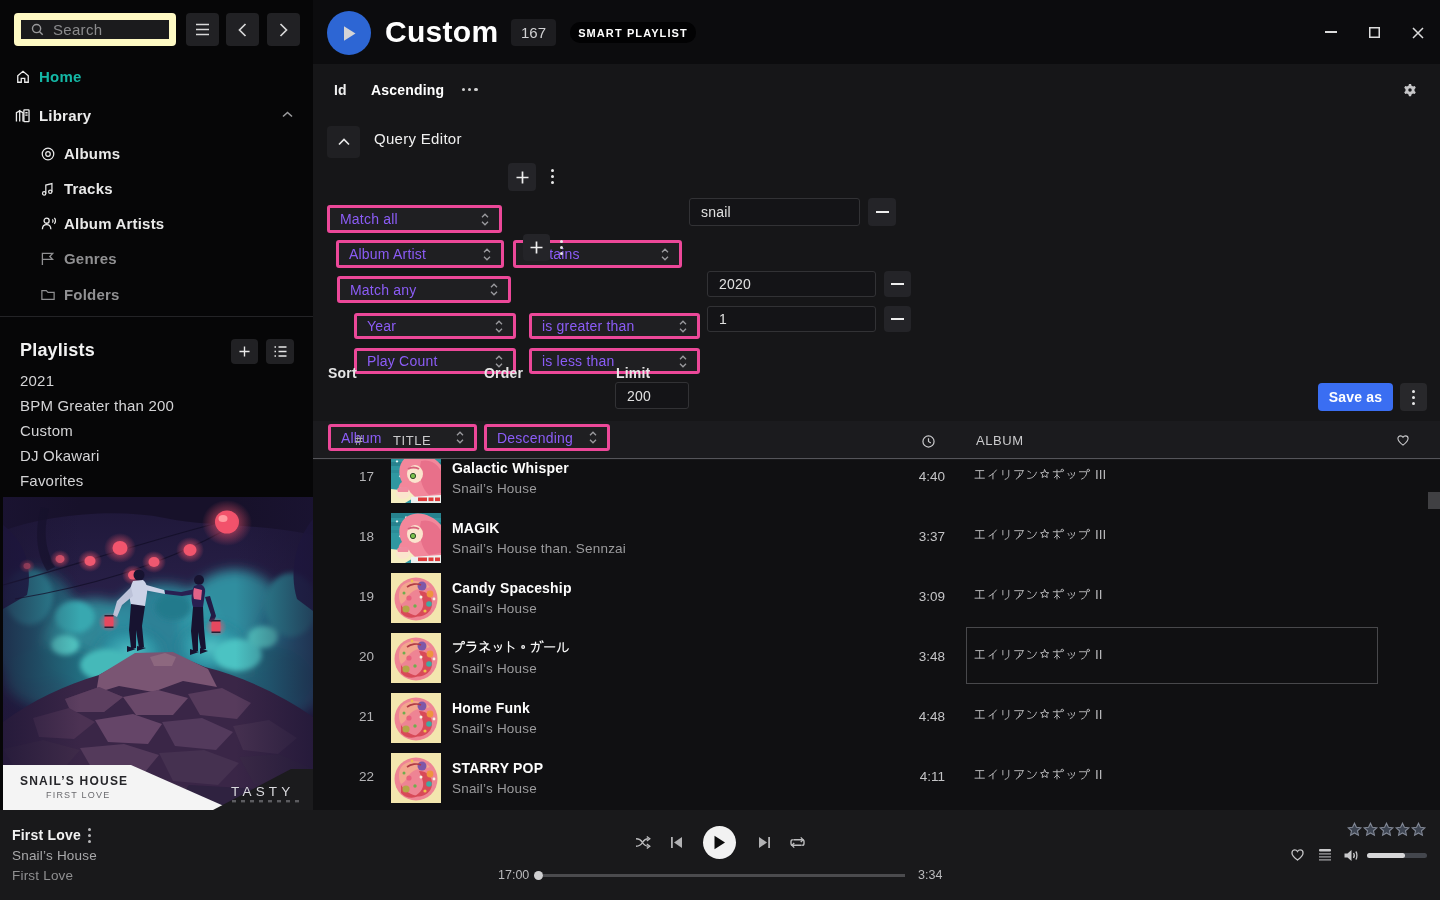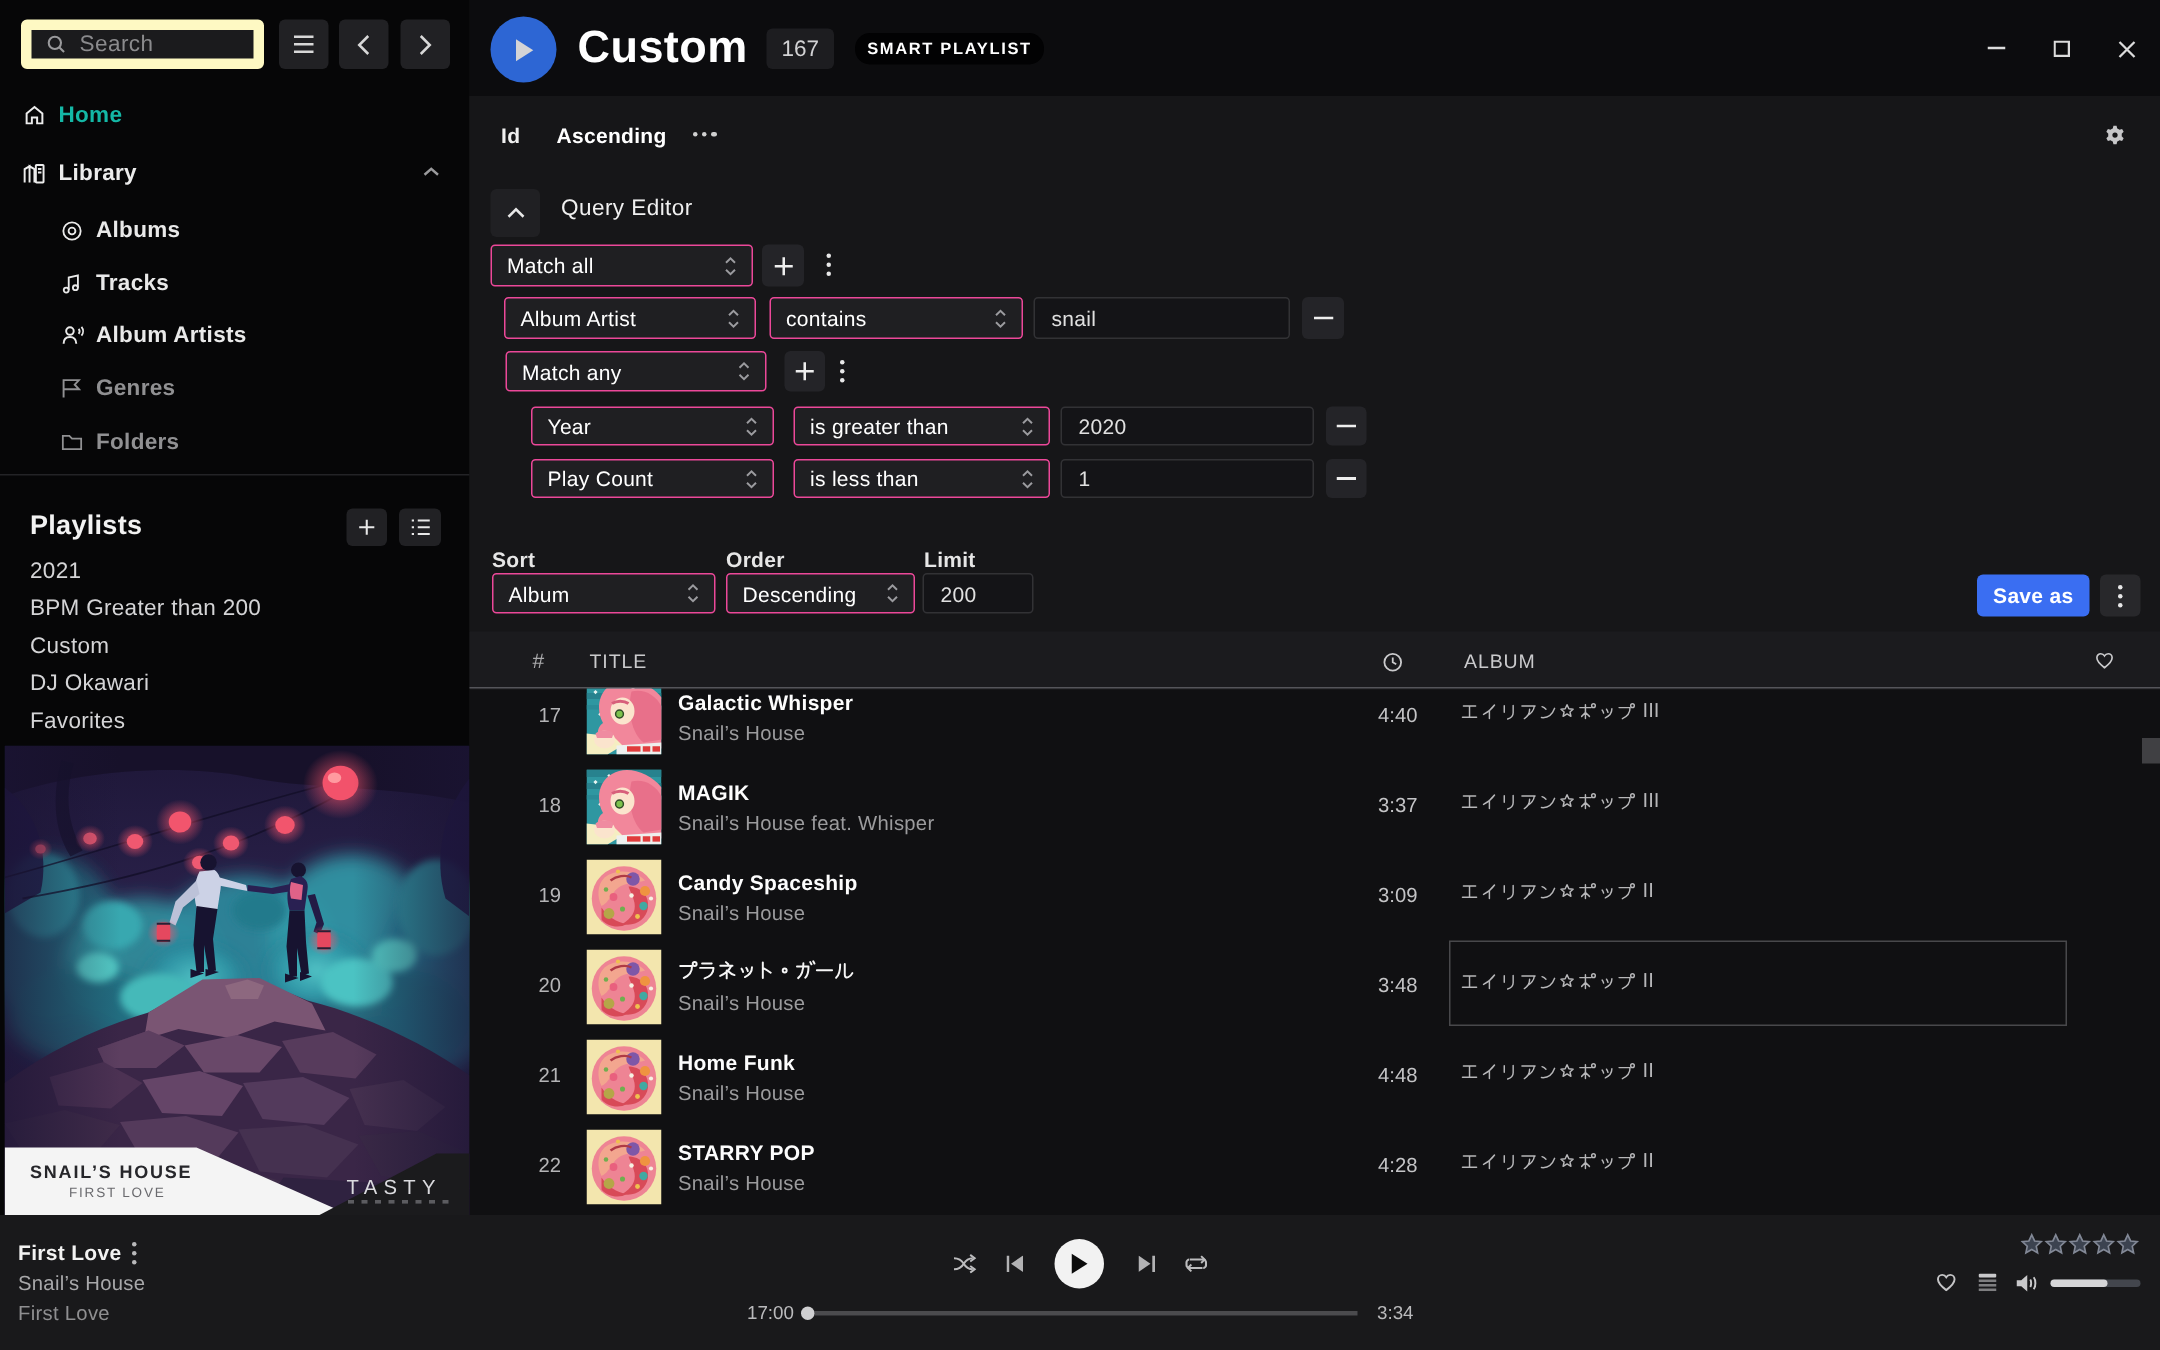--- a/index.html
+++ b/index.html
@@ -1,21 +1,21 @@
 <!DOCTYPE html>
 <html><head><meta charset="utf-8">
 <style>
   * { margin:0; padding:0; box-sizing:border-box; }
   html,body { width:1440px; height:900px; overflow:hidden; background:#161618; }
   body { font-family:"Liberation Sans", sans-serif; position:relative; }
   .abs { position:absolute; }
   .flex { display:flex; align-items:center; }
   svg { display:block; }
-  .sel { background:#1f1f22; border:1px solid #ec4899; border-radius:3px; color:#ffffff;
-         font-size:14px; display:flex; align-items:center; padding:0 10px; letter-spacing:.2px; }
+  .sel { background:#1f1f22; border:3px solid #ec4899; border-radius:3px; color:#8b5cf6;
+         font-size:14px; display:flex; align-items:center; padding:0 10px; letter-spacing:.2px;margin-top:42px; }
   .sel .ud { margin-left:auto; }
   .inp { background:#141417; border:1px solid #323235; border-radius:3px; color:#e0e0e0;
          font-size:14px; display:flex; align-items:center; padding:0 11px; letter-spacing:.2px; }
   .btn { background:#242428; border-radius:4px; display:flex; align-items:center; justify-content:center; }
   .dots3v { display:flex; flex-direction:column; gap:3px; }
   .dots3v i { width:3px; height:3px; border-radius:50%; background:#e8e8e8; }
   .ka svg { fill:none; stroke:#b6b6b8; stroke-width:1.2; stroke-linecap:round; stroke-linejoin:round; display:inline-block; vertical-align:top; margin-right:0; }
   .kt svg { fill:none; stroke:#f6f6f6; stroke-width:1.5; stroke-linecap:round; stroke-linejoin:round; display:inline-block; vertical-align:top; margin-right:-1px; }
   .ka { color:#b6b6b8; font-size:13.5px; } .kt { color:#f6f6f6; font-size:14px; font-weight:bold; }
 </style>
@@ -405,21 +405,21 @@
         </svg><svg viewBox="0 0 16 16" width="13" height="13">
           <use href="#k-pu"></use>
         </svg><i style="display:inline-block;width:4px;"></i><span style="position:relative;top:-3px;">III</span></span></div>
 <div class="abs" style="left:31px;top:69.7px;width:30px;text-align:right;color:#b4b4b6;font-size:13.5px;">18</div>
 <div class="abs" style="left:78px;top:53.7px;width:50px;height:50px;">
       <svg width="50" height="50" viewBox="0 0 50 50">
         <use href="#thA"></use>
       </svg>
     </div>
 <div class="abs" style="left:139px;top:60.7px;color:#fdfdfd;font-size:14px;font-weight:bold;letter-spacing:.2px;">MAGIK</div>
-<div class="abs" style="left:139px;top:81.7px;color:#9b9b9d;font-size:13.5px;letter-spacing:.2px;">Snail’s House feat. Whisper</div>
+<div class="abs" style="left:139px;top:81.7px;color:#9b9b9d;font-size:13.5px;letter-spacing:.2px;">Snail’s House than. Sennzai</div>
 <div class="abs" style="left:572px;top:69.7px;width:60px;text-align:right;color:#c4c4c6;font-size:13.5px;">3:37</div>
 <div class="abs" style="left:661px;top:68.7px;"><span class="ka"><svg viewBox="0 0 16 16" width="13" height="13">
           <use href="#k-e"></use>
         </svg><svg viewBox="0 0 16 16" width="13" height="13">
           <use href="#k-i"></use>
         </svg><svg viewBox="0 0 16 16" width="13" height="13">
           <use href="#k-ri"></use>
         </svg><svg viewBox="0 0 16 16" width="13" height="13">
           <use href="#k-a"></use>
         </svg><svg viewBox="0 0 16 16" width="13" height="13">
@@ -536,21 +536,21 @@
           <use href="#k-pu"></use>
         </svg><i style="display:inline-block;width:4px;"></i><span style="position:relative;top:-3px;">II</span></span></div>
 <div class="abs" style="left:31px;top:309.7px;width:30px;text-align:right;color:#b4b4b6;font-size:13.5px;">22</div>
 <div class="abs" style="left:78px;top:293.7px;width:50px;height:50px;">
       <svg width="50" height="50" viewBox="0 0 50 50">
         <use href="#thB"></use>
       </svg>
     </div>
 <div class="abs" style="left:139px;top:300.7px;color:#fdfdfd;font-size:14px;font-weight:bold;letter-spacing:.2px;">STARRY POP</div>
 <div class="abs" style="left:139px;top:321.7px;color:#9b9b9d;font-size:13.5px;letter-spacing:.2px;">Snail’s House</div>
-<div class="abs" style="left:572px;top:309.7px;width:60px;text-align:right;color:#c4c4c6;font-size:13.5px;">4:28</div>
+<div class="abs" style="left:572px;top:309.7px;width:60px;text-align:right;color:#c4c4c6;font-size:13.5px;">4:11</div>
 <div class="abs" style="left:661px;top:308.7px;"><span class="ka"><svg viewBox="0 0 16 16" width="13" height="13">
           <use href="#k-e"></use>
         </svg><svg viewBox="0 0 16 16" width="13" height="13">
           <use href="#k-i"></use>
         </svg><svg viewBox="0 0 16 16" width="13" height="13">
           <use href="#k-ri"></use>
         </svg><svg viewBox="0 0 16 16" width="13" height="13">
           <use href="#k-a"></use>
         </svg><svg viewBox="0 0 16 16" width="13" height="13">
           <use href="#k-n"></use>

